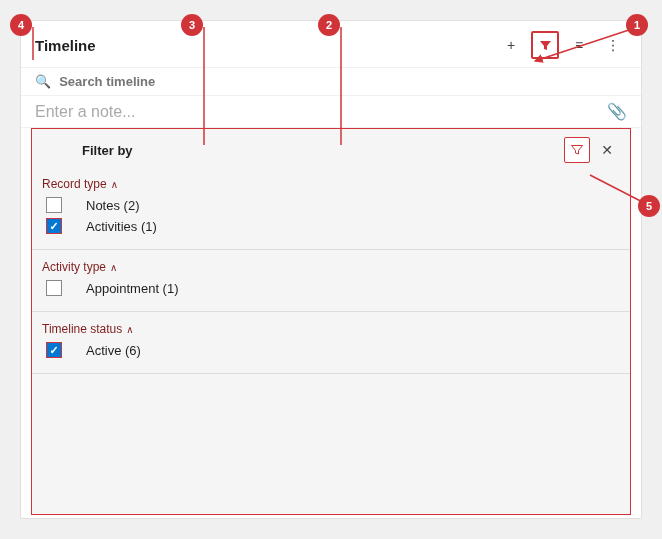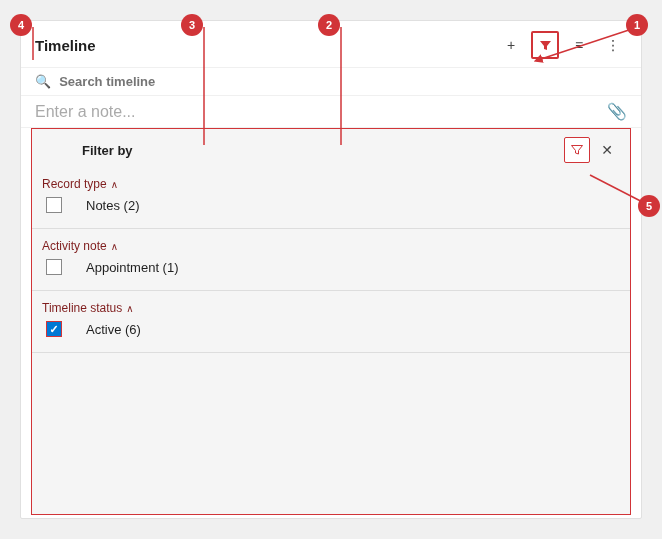--- a/index.html
+++ b/index.html
@@ -295,27 +295,31 @@
 
       <div class="filter-section">
         <div class="section-title">
           <span>Record type</span>
           <span class="caret">∧</span>
         </div>
         <div class="filter-option">
           <div class="checkbox-wrap"></div>
           <label>Notes (2)</label>
         </div>
+        <div class="filter-option">
+          <div class="checkbox-wrap checked"></div>
+          <label>Activities (1)</label>
+        </div>
       </div>
 
       <div class="divider"></div>
 
       <div class="filter-section">
         <div class="section-title">
-          <span>Activity note</span>
+          <span>Activity type</span>
           <span class="caret">∧</span>
         </div>
         <div class="filter-option">
           <div class="checkbox-wrap"></div>
           <label>Appointment (1)</label>
         </div>
       </div>
 
       <div class="divider"></div>
 

